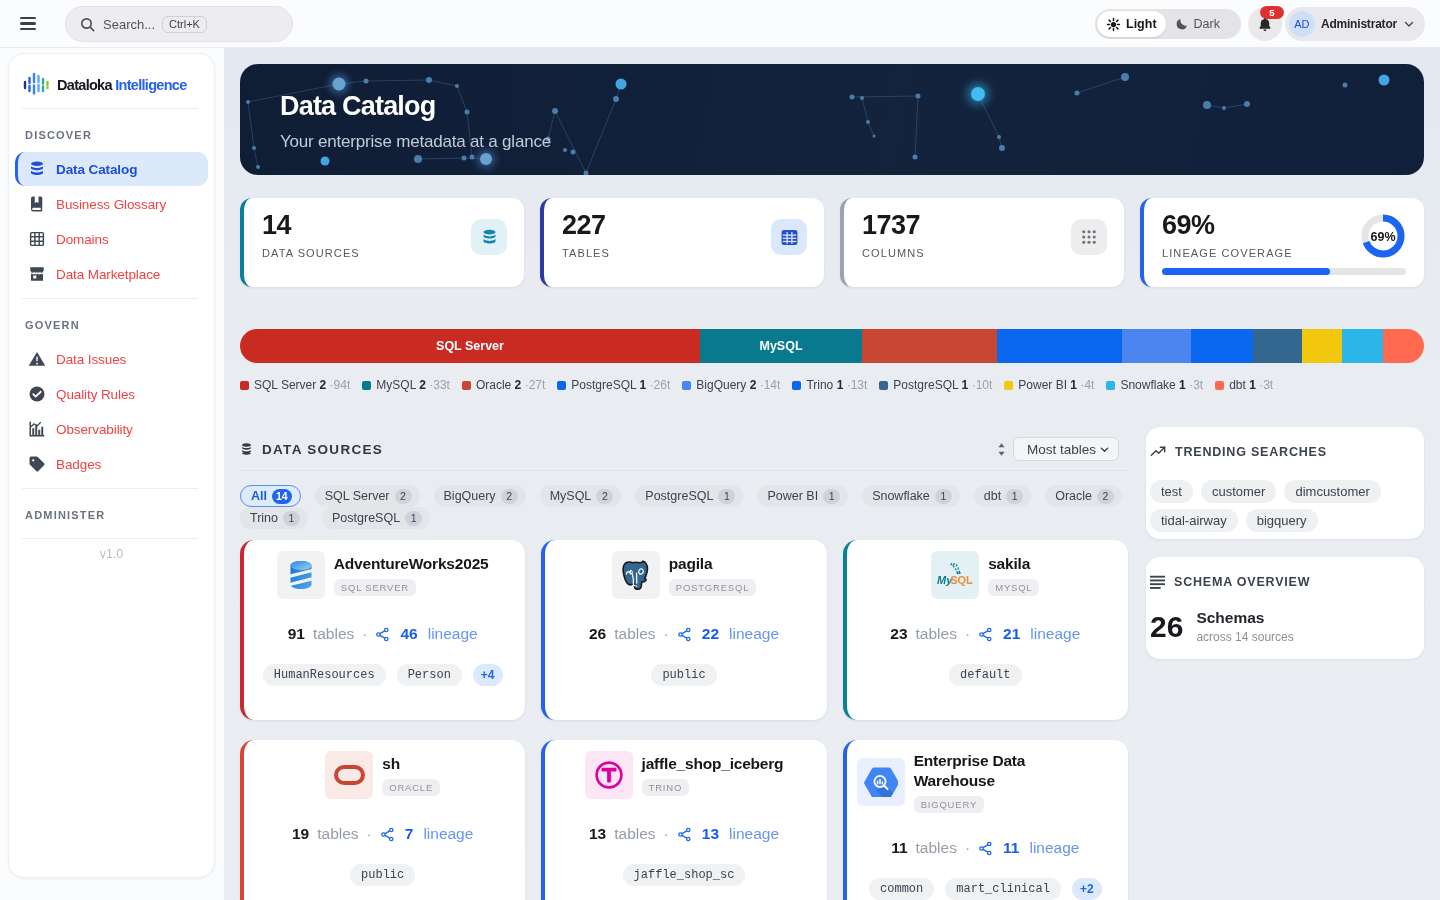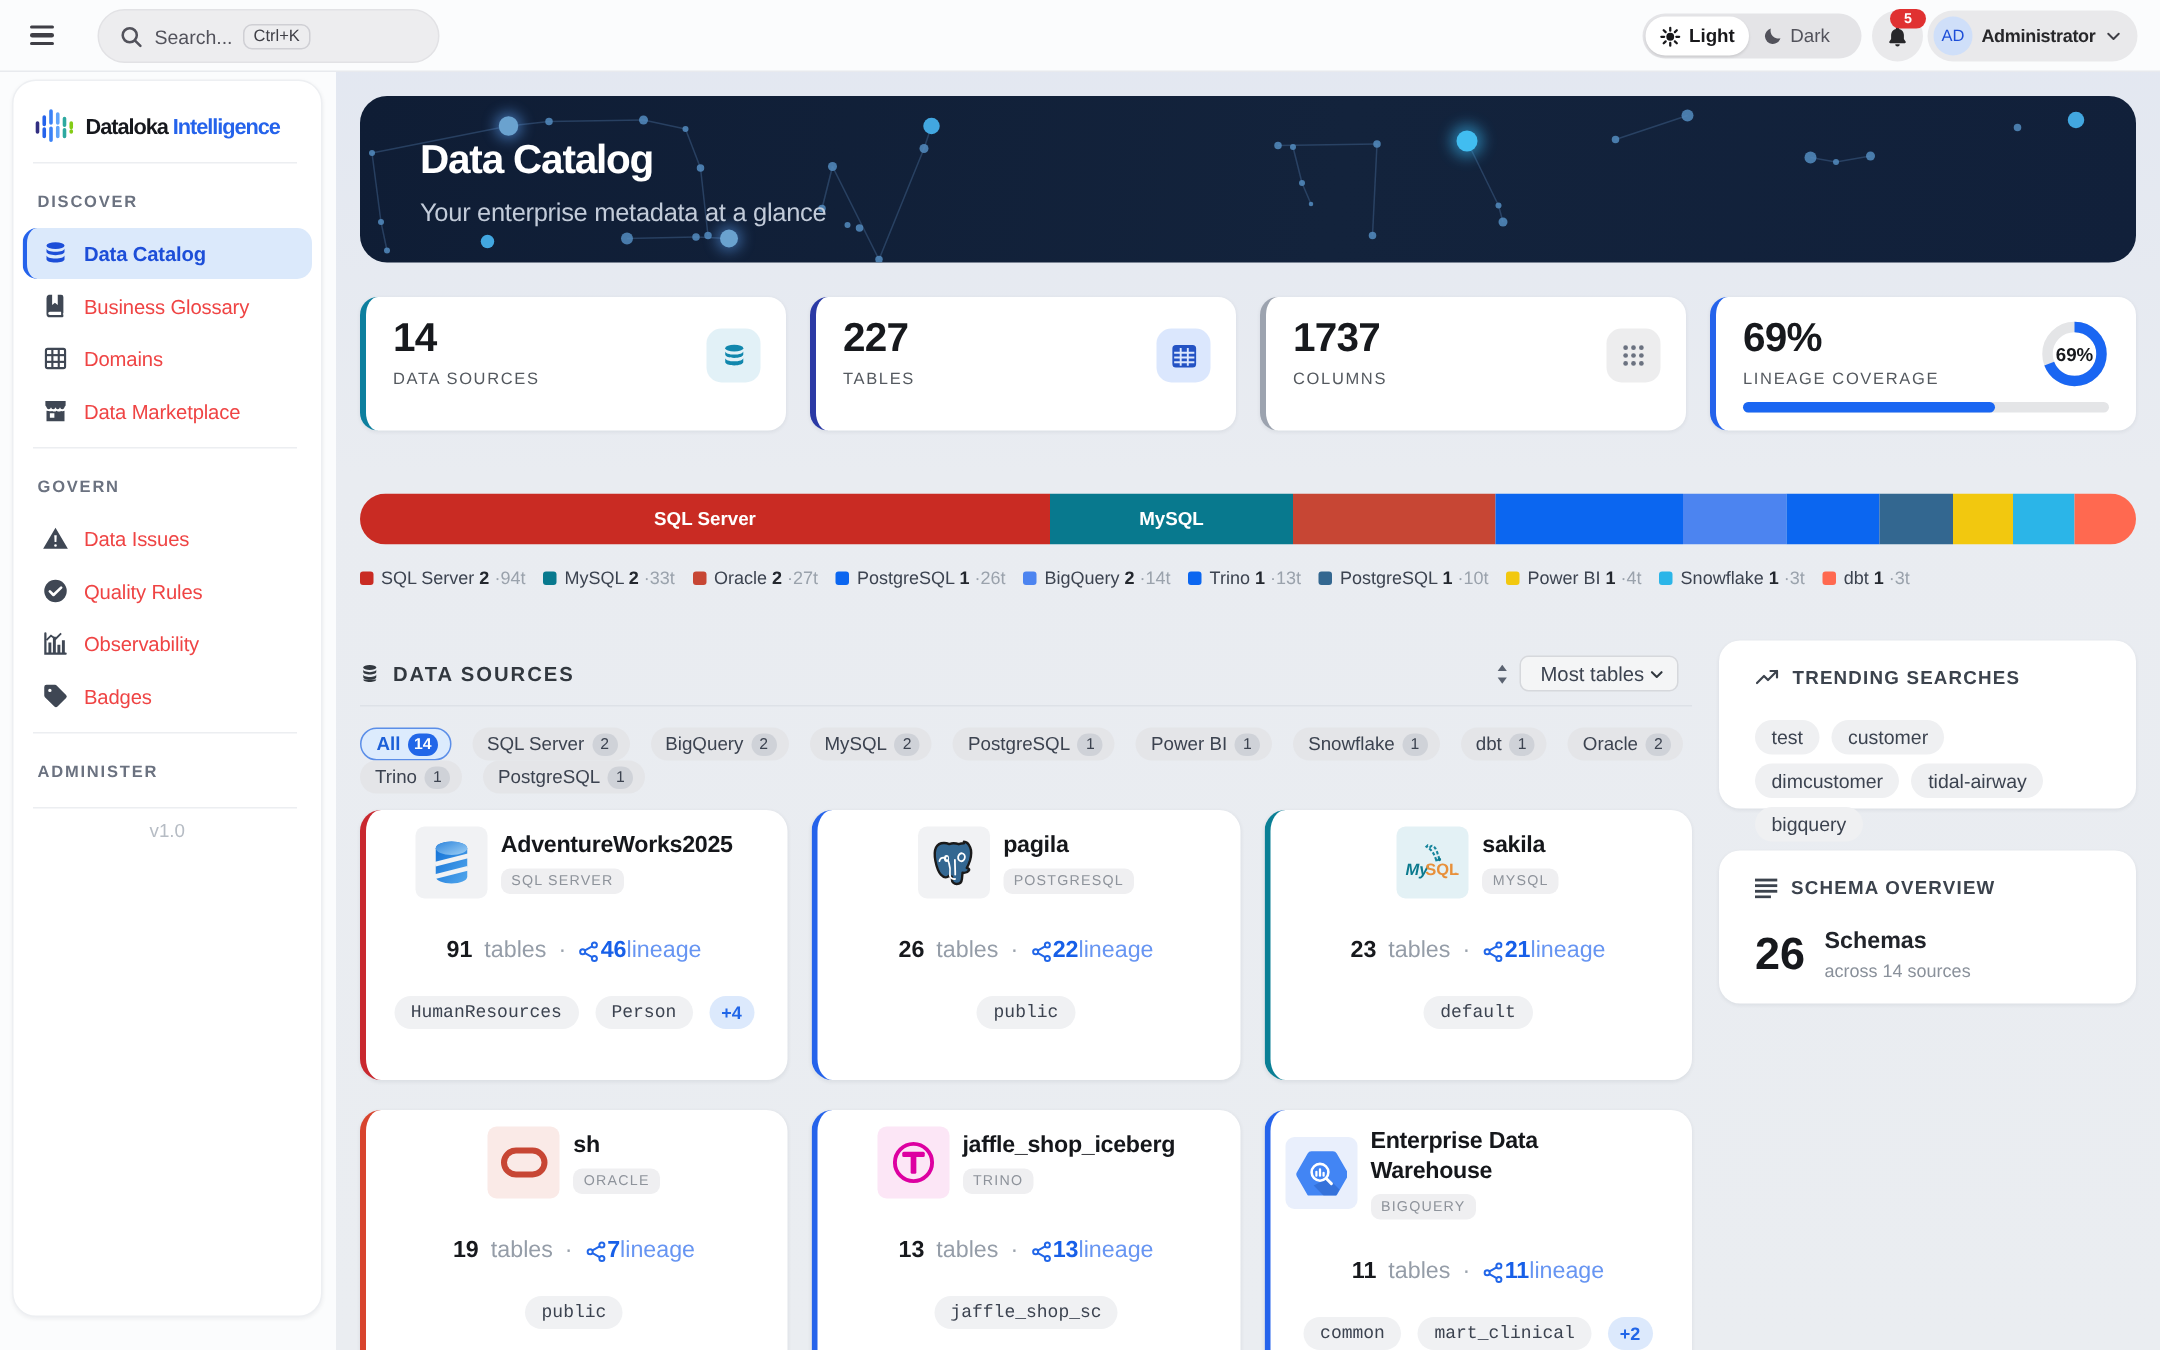--- a/index.html
+++ b/index.html
@@ -70,27 +70,27 @@
 .src{position:relative;height:180px;background:#fff;border-radius:14px;border-left:4px solid #888;box-shadow:0 1px 3px rgba(15,23,42,.07);padding:11px 14px 0 10px}
 .shead{display:flex;justify-content:center;align-items:center;gap:9px}
 .slogo{flex:0 0 auto;width:48px;height:48px;border-radius:6px;display:flex;align-items:center;justify-content:center}
 .stit{min-width:0}
 .stit .nm{font-size:15.5px;font-weight:700;color:#15171b;line-height:19.5px;letter-spacing:-.2px}
 .sbadge{display:inline-block;background:#efeff1;border-radius:6px;color:#8e939b;font-size:9.5px;letter-spacing:.8px;padding:3px 7px;margin-top:6px}
 .smeta{display:flex;justify-content:center;align-items:center;gap:8px;margin-top:26px;font-size:15.5px}
 .smeta .n{font-weight:700;color:#17191d}
 .smeta .t{color:#959da8}
 .smeta .dot{color:#9aa2ac}
-.smeta .lin{color:#175fe8;font-weight:700;display:flex;align-items:center;gap:0}.smeta .lin i{font-style:normal;color:#6795f2;font-weight:400}
+.smeta .lin{color:#175fe8;font-weight:700;display:flex;align-items:center;gap:10px}.smeta .lin i{font-style:normal;color:#6795f2;font-weight:400}
 .schips{display:flex;justify-content:center;gap:11px;margin-top:21px;font-family:"Liberation Mono",monospace;font-size:12px}
 .schip{background:#f0f1f3;color:#3c4350;border-radius:12px;padding:4px 11px;white-space:nowrap}
 .schip.more{background:#dce9fc;color:#2166e8;font-family:"Liberation Sans",sans-serif;font-weight:700;padding:4px 8px}
 
 .rail{width:278px;margin-top:-10px}
-.rcard{background:#fff;border-radius:14px;box-shadow:0 1px 3px rgba(15,23,42,.07);padding:18px 24px 16px}
+.rcard{background:#fff;border-radius:14px;box-shadow:0 1px 3px rgba(15,23,42,.07);padding:18px 4px 16px}
 .rhead{display:flex;align-items:center;gap:9px;font-size:12.5px;font-weight:700;letter-spacing:.8px;color:#3c434d}
 .rchips{display:flex;flex-wrap:wrap;gap:6px 8px;margin-top:21px}
 .rchip{background:#eff0f2;border-radius:12px;color:#3c4350;font-size:13px;padding:4px 11px}
 .schemanum{display:flex;align-items:center;gap:13px;margin-top:20px}
 .schemanum .n{font-size:30px;font-weight:700;color:#17191d}
 .schemanum .a{font-size:15.5px;font-weight:700;color:#21242a}
 .schemanum .b{font-size:12px;color:#8a919b;margin-top:3px}
 </style>
 </head>
 <body>
@@ -574,21 +574,21 @@
               <path d="M15.5 3H22v6.5"></path>
             </svg>TRENDING SEARCHES</div>
   <div class="rchips">
             <span class="rchip">test</span>
             <span class="rchip">customer</span>
             <span class="rchip">dimcustomer</span>
             <span class="rchip">tidal-airway</span>
             <span class="rchip">bigquery</span>
           </div>
 </div>
-<div class="rcard" style="height:102px;margin-top:28px">
+<div class="rcard" style="height:102px;margin-top:18px">
   <div class="rhead"><svg width="15" height="14" viewBox="0 0 24 22" fill="#3c434d">
               <rect x="0" y="1" width="24" height="3"></rect>
               <rect x="0" y="7" width="24" height="3"></rect>
               <rect x="0" y="13" width="24" height="3"></rect>
               <rect x="0" y="19" width="17" height="3"></rect>
             </svg>SCHEMA OVERVIEW</div>
   <div class="schemanum">
             <span class="n">26</span>
             <span>
               <div class="a">Schemas</div>

